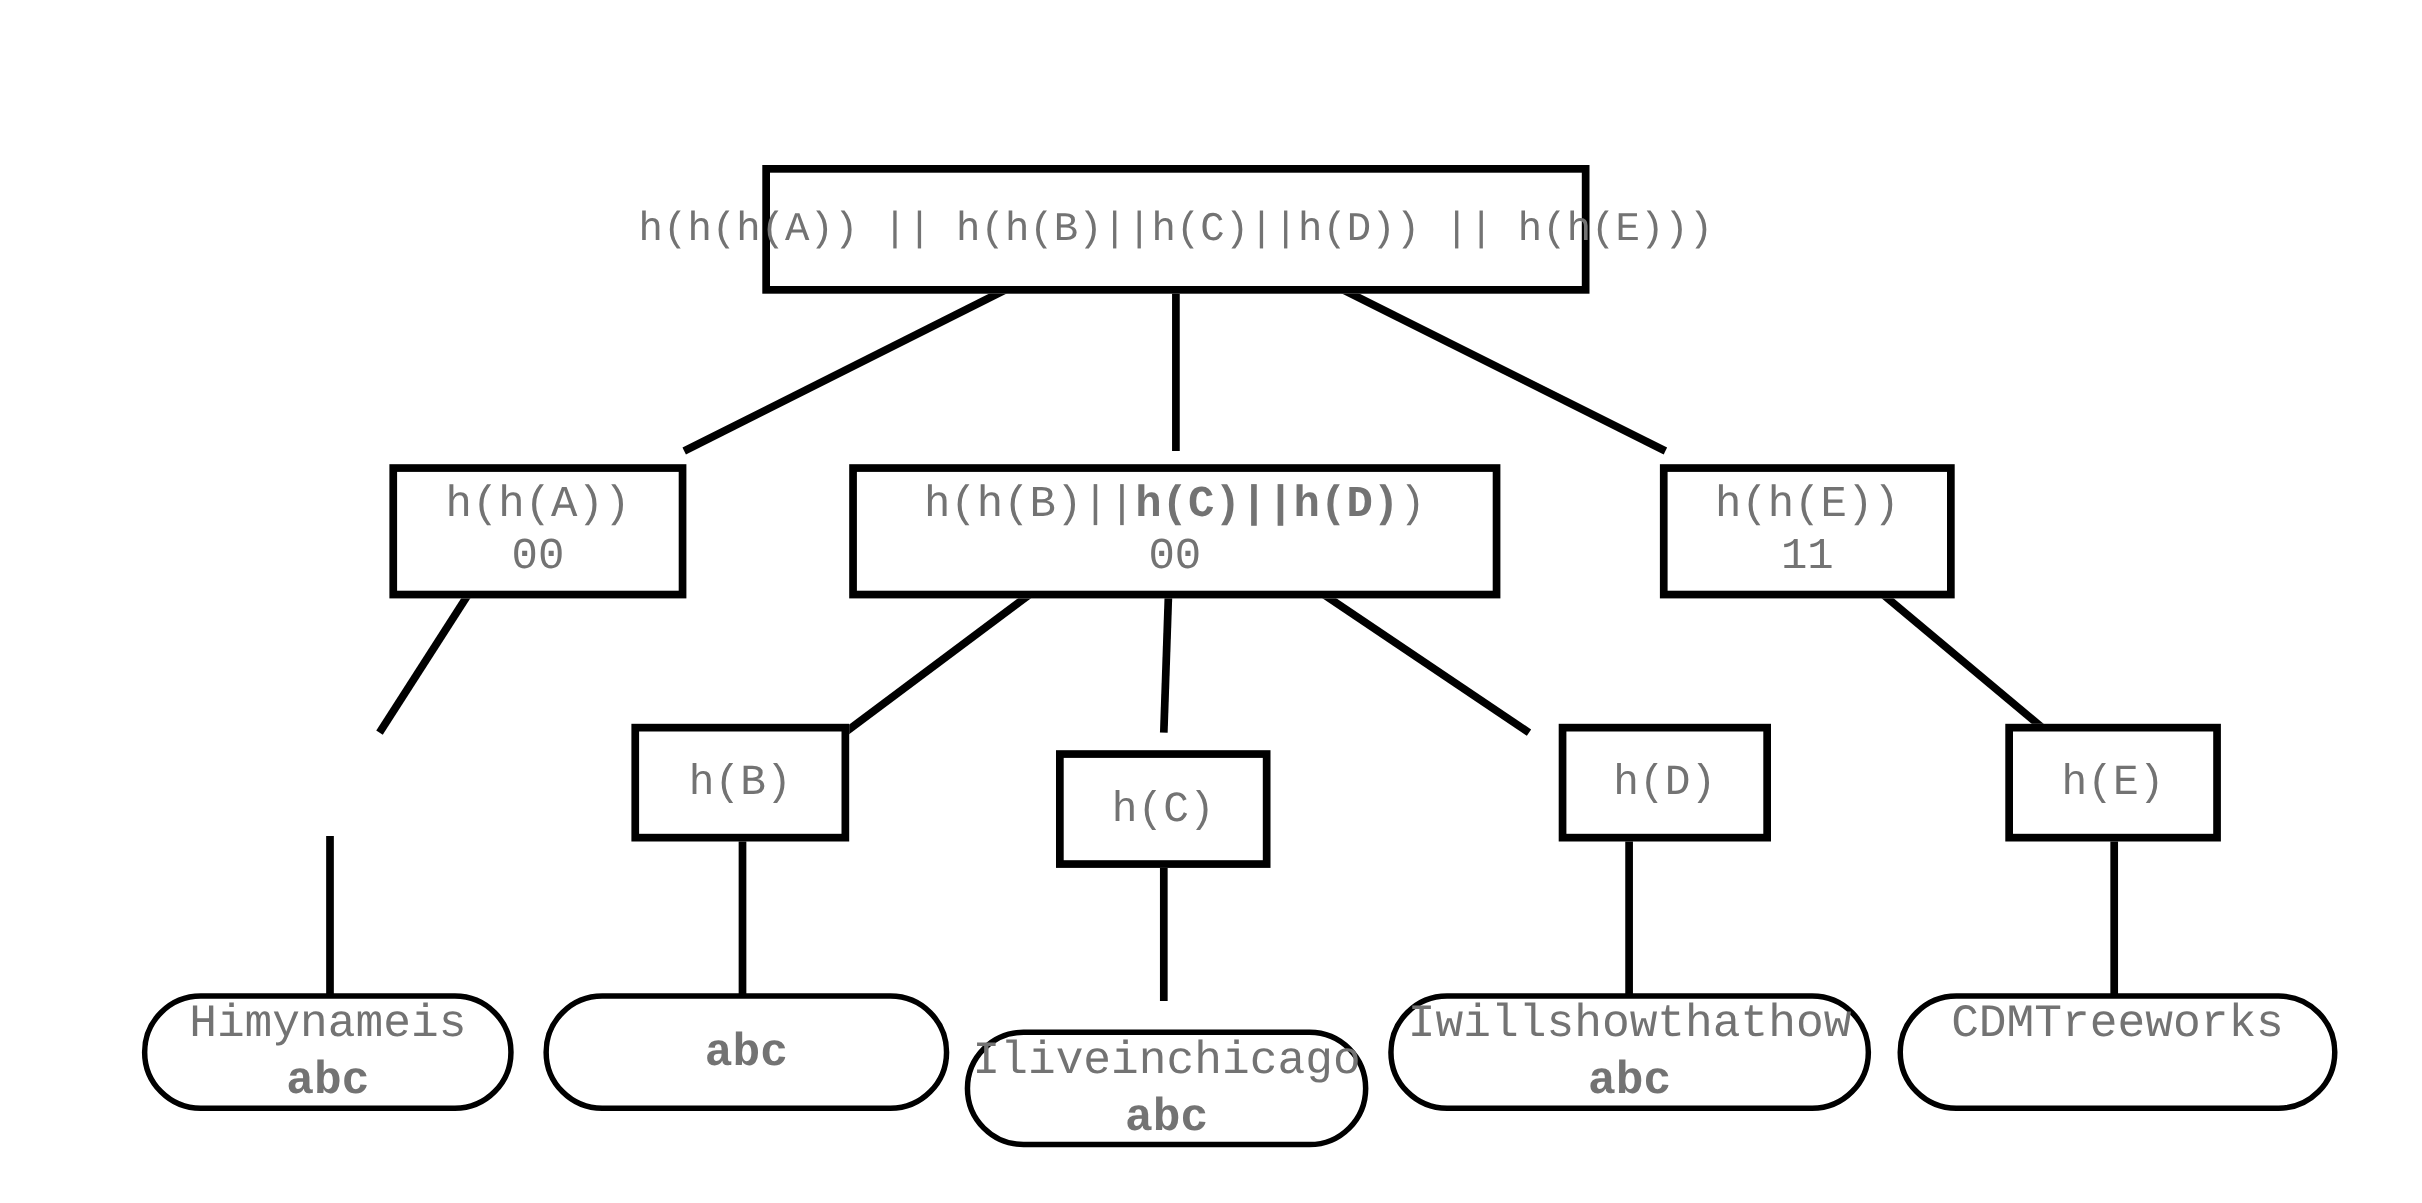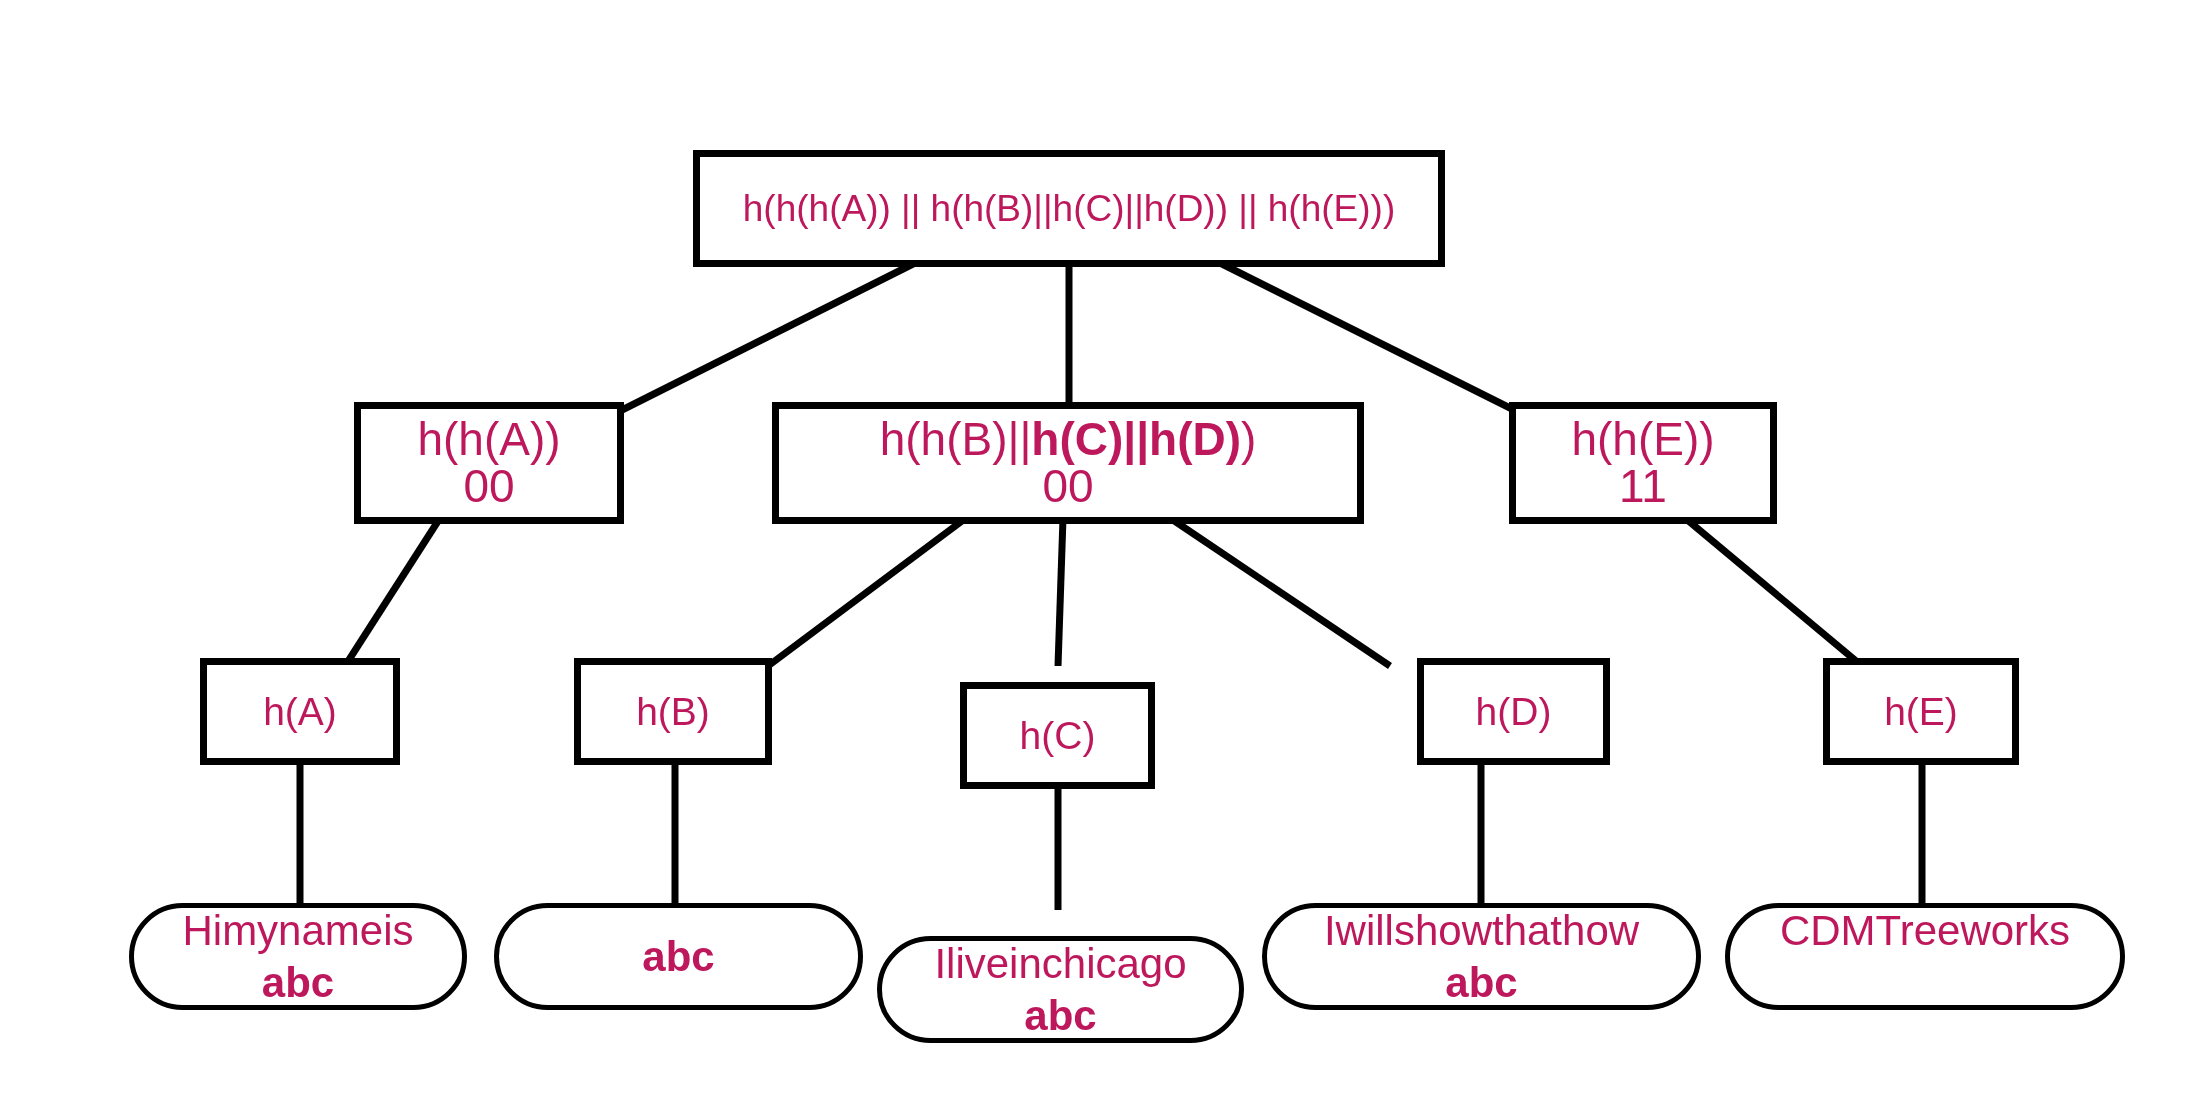--- a/index.html
+++ b/index.html
@@ -1,32 +1,32 @@
 <!DOCTYPE html>
 <html><head>
 <meta charset="utf-8">
 <style>
   html,body { margin:0; padding:0; }
   #canvas {
     position:relative; width:2202px; height:1094px;
-    background:#ffffff; color:#be185d;
-    font-family:Liberation Sans, sans-serif;
+    background:#ffffff; color:#737373;
+    font-family:Liberation Mono, monospace;
     overflow:hidden;
   }
   #edges { position:absolute; left:0; top:0; z-index:0; }
   .node {
     position:absolute; z-index:1; box-sizing:border-box;
     background:#ffffff; border:7px solid #000;
     display:flex; flex-direction:column; align-items:center; justify-content:center;
     text-align:center; white-space:nowrap;
   }
   .pill { border-radius:56px; border-width:5px; font-size:42px; }
   .pill .ln { line-height:52px; min-height:52px; }
   .pill .ln2 { font-weight:bold; }
-  .mid { font-size:46px; }
+  .mid { font-size:40px;margin-top:20px; }
   .mid .ln { line-height:47px; }
   .leaf { font-size:39px; }
   #root  { left:693px;  top:150px; width:752px; height:117px; font-size:37px; }
   #midA  { left:354px;  top:402px; width:270px; height:122px; }
   #midBCD{ left:772px;  top:402px; width:592px; height:122px; }
   #midE  { left:1509px; top:402px; width:268px; height:122px; }
   #leafA { left:200px;  top:658px; width:200px; height:107px; }
   #leafB { left:574px;  top:658px; width:198px; height:107px; }
   #leafC { left:960px;  top:682px; width:195px; height:107px; }
   #leafD { left:1385px; top:658px; width:193px; height:107px;margin-left:32px; }
@@ -71,23 +71,20 @@
   <div class="node mid" id="midBCD">
     <div class="ln"><span>h(h(B)||</span><b>h(C)||h(D)</b><span>)</span></div>
     <div class="ln">00</div>
   </div>
 
   <div class="node mid" id="midE">
     <div class="ln">h(h(E))</div>
     <div class="ln">11</div>
   </div>
 
-  <div class="node leaf" id="leafA">
-    <div>h(A)</div>
-  </div>
   <div class="node leaf" id="leafB">
     <div>h(B)</div>
   </div>
   <div class="node leaf" id="leafC">
     <div>h(C)</div>
   </div>
   <div class="node leaf" id="leafD">
     <div>h(D)</div>
   </div>
   <div class="node leaf" id="leafE">

